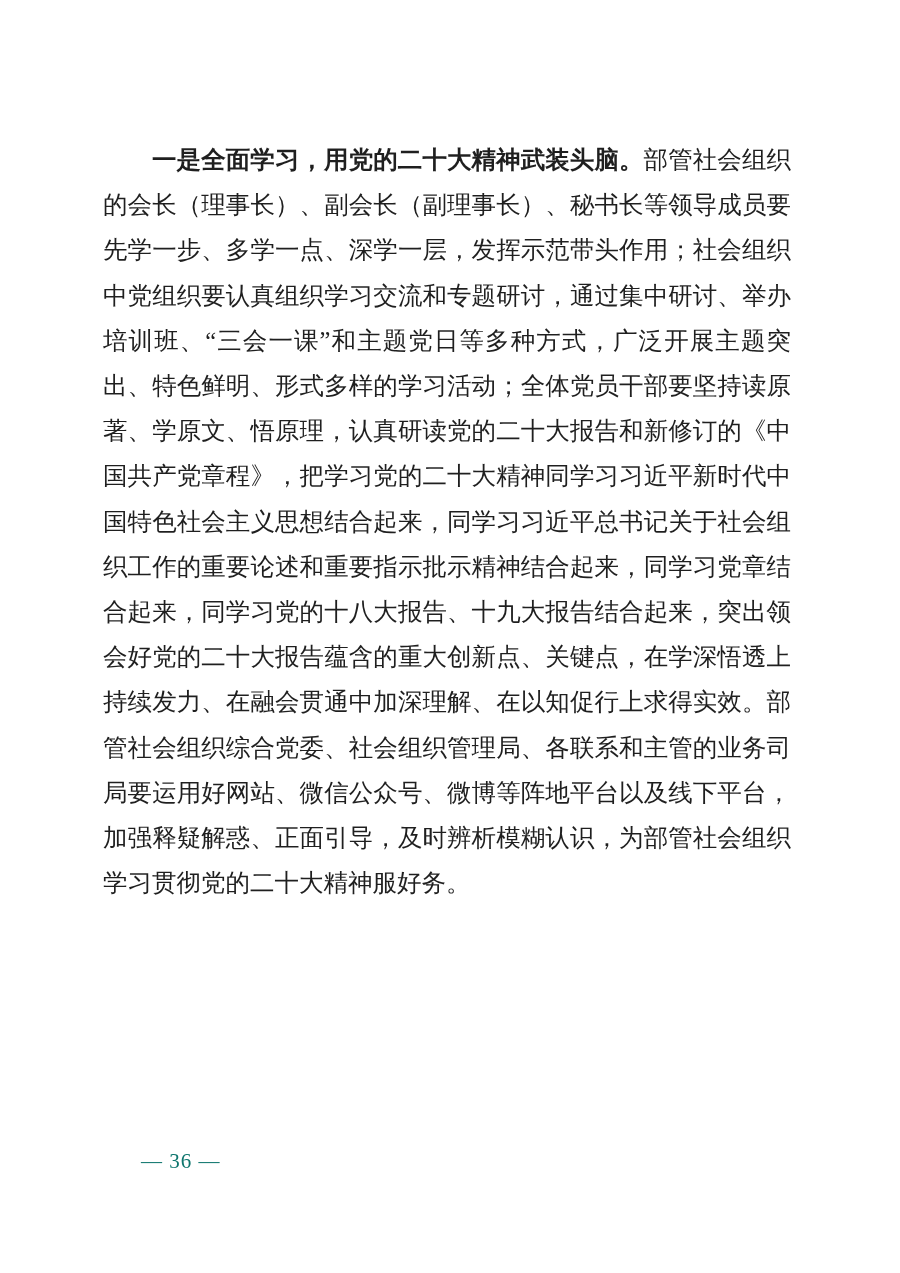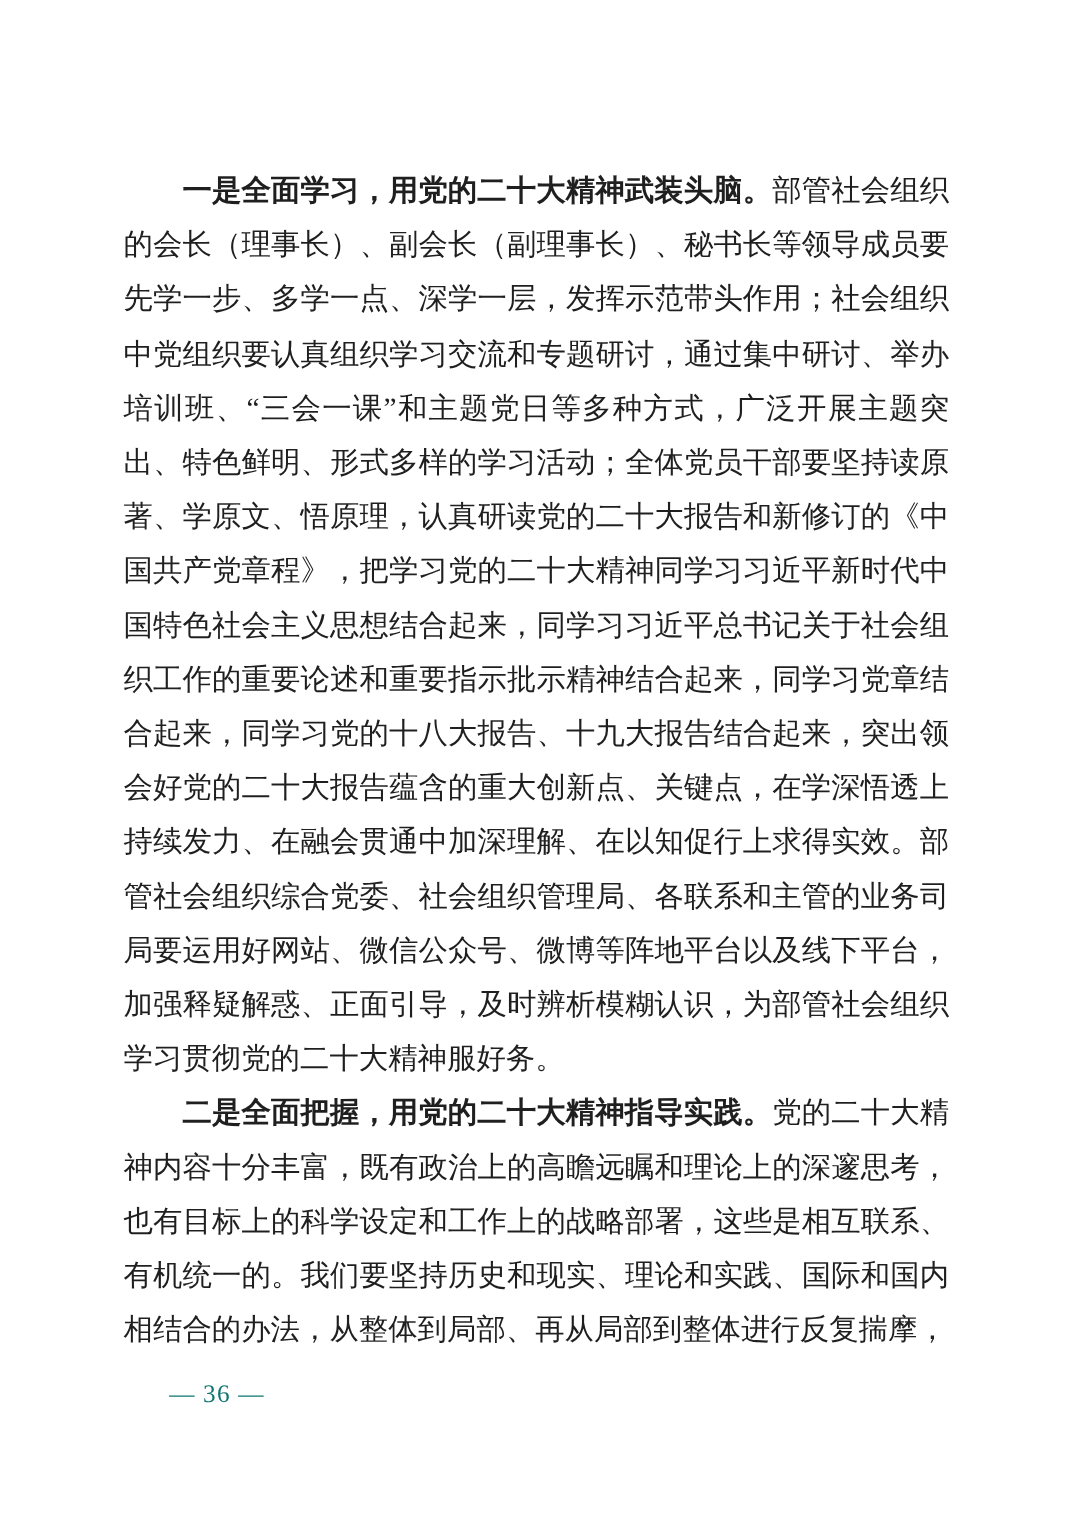--- a/index.html
+++ b/index.html
@@ -44,16 +44,15 @@
     color: #0f766e;
     font-family: "Liberation Serif", "DejaVu Serif", serif;
   }
 </style>
 </head>
 <body>
 
 <div class="page">
   <div class="content">
     <p class="para"><span class="lead">一是全面学习，用党的二十大精神武装头脑。</span><span>部管社会组织的会长（理事长）、副会长（副理事长）、秘书长等领导成员要先学一步、多学一点、深学一层，发挥示范带头作用；社会组织中党组织要认真组织学习交流和专题研讨，通过集中研讨、举办培训班、“三会一课”和主题党日等多种方式，广泛开展主题突出、特色鲜明、形式多样的学习活动；全体党员干部要坚持读原著、学原文、悟原理，认真研读党的二十大报告和新修订的《中国共产党章程》，把学习党的二十大精神同学习习近平新时代中国特色社会主义思想结合起来，同学习习近平总书记关于社会组织工作的重要论述和重要指示批示精神结合起来，同学习党章结合起来，同学习党的十八大报告、十九大报告结合起来，突出领会好党的二十大报告蕴含的重大创新点、关键点，在学深悟透上持续发力、在融会贯通中加深理解、在以知促行上求得实效。部管社会组织综合党委、社会组织管理局、各联系和主管的业务司局要运用好网站、微信公众号、微博等阵地平台以及线下平台，加强释疑解惑、正面引导，及时辨析模糊认识，为部管社会组织学习贯彻党的二十大精神服好务。</span></p>
-    <p class="para"><span class="lead">二是全面把握，用党的二十大精神指导实践。</span><span>党的二十大精神内容十分丰富，既有政治上的高瞻远瞩和理论上的深邃思考，也有目标上的科学设定和工作上的战略部署，这些是相互联系、有机统一的。我们要坚持历史和现实、理论和实践、国际和国内相结合的办法，从整体到局部、再从局部到整体进行反复揣摩，</span></p>
   </div>
   <div class="page-number">— 36 —</div>
 </div>
 
 </body></html>

